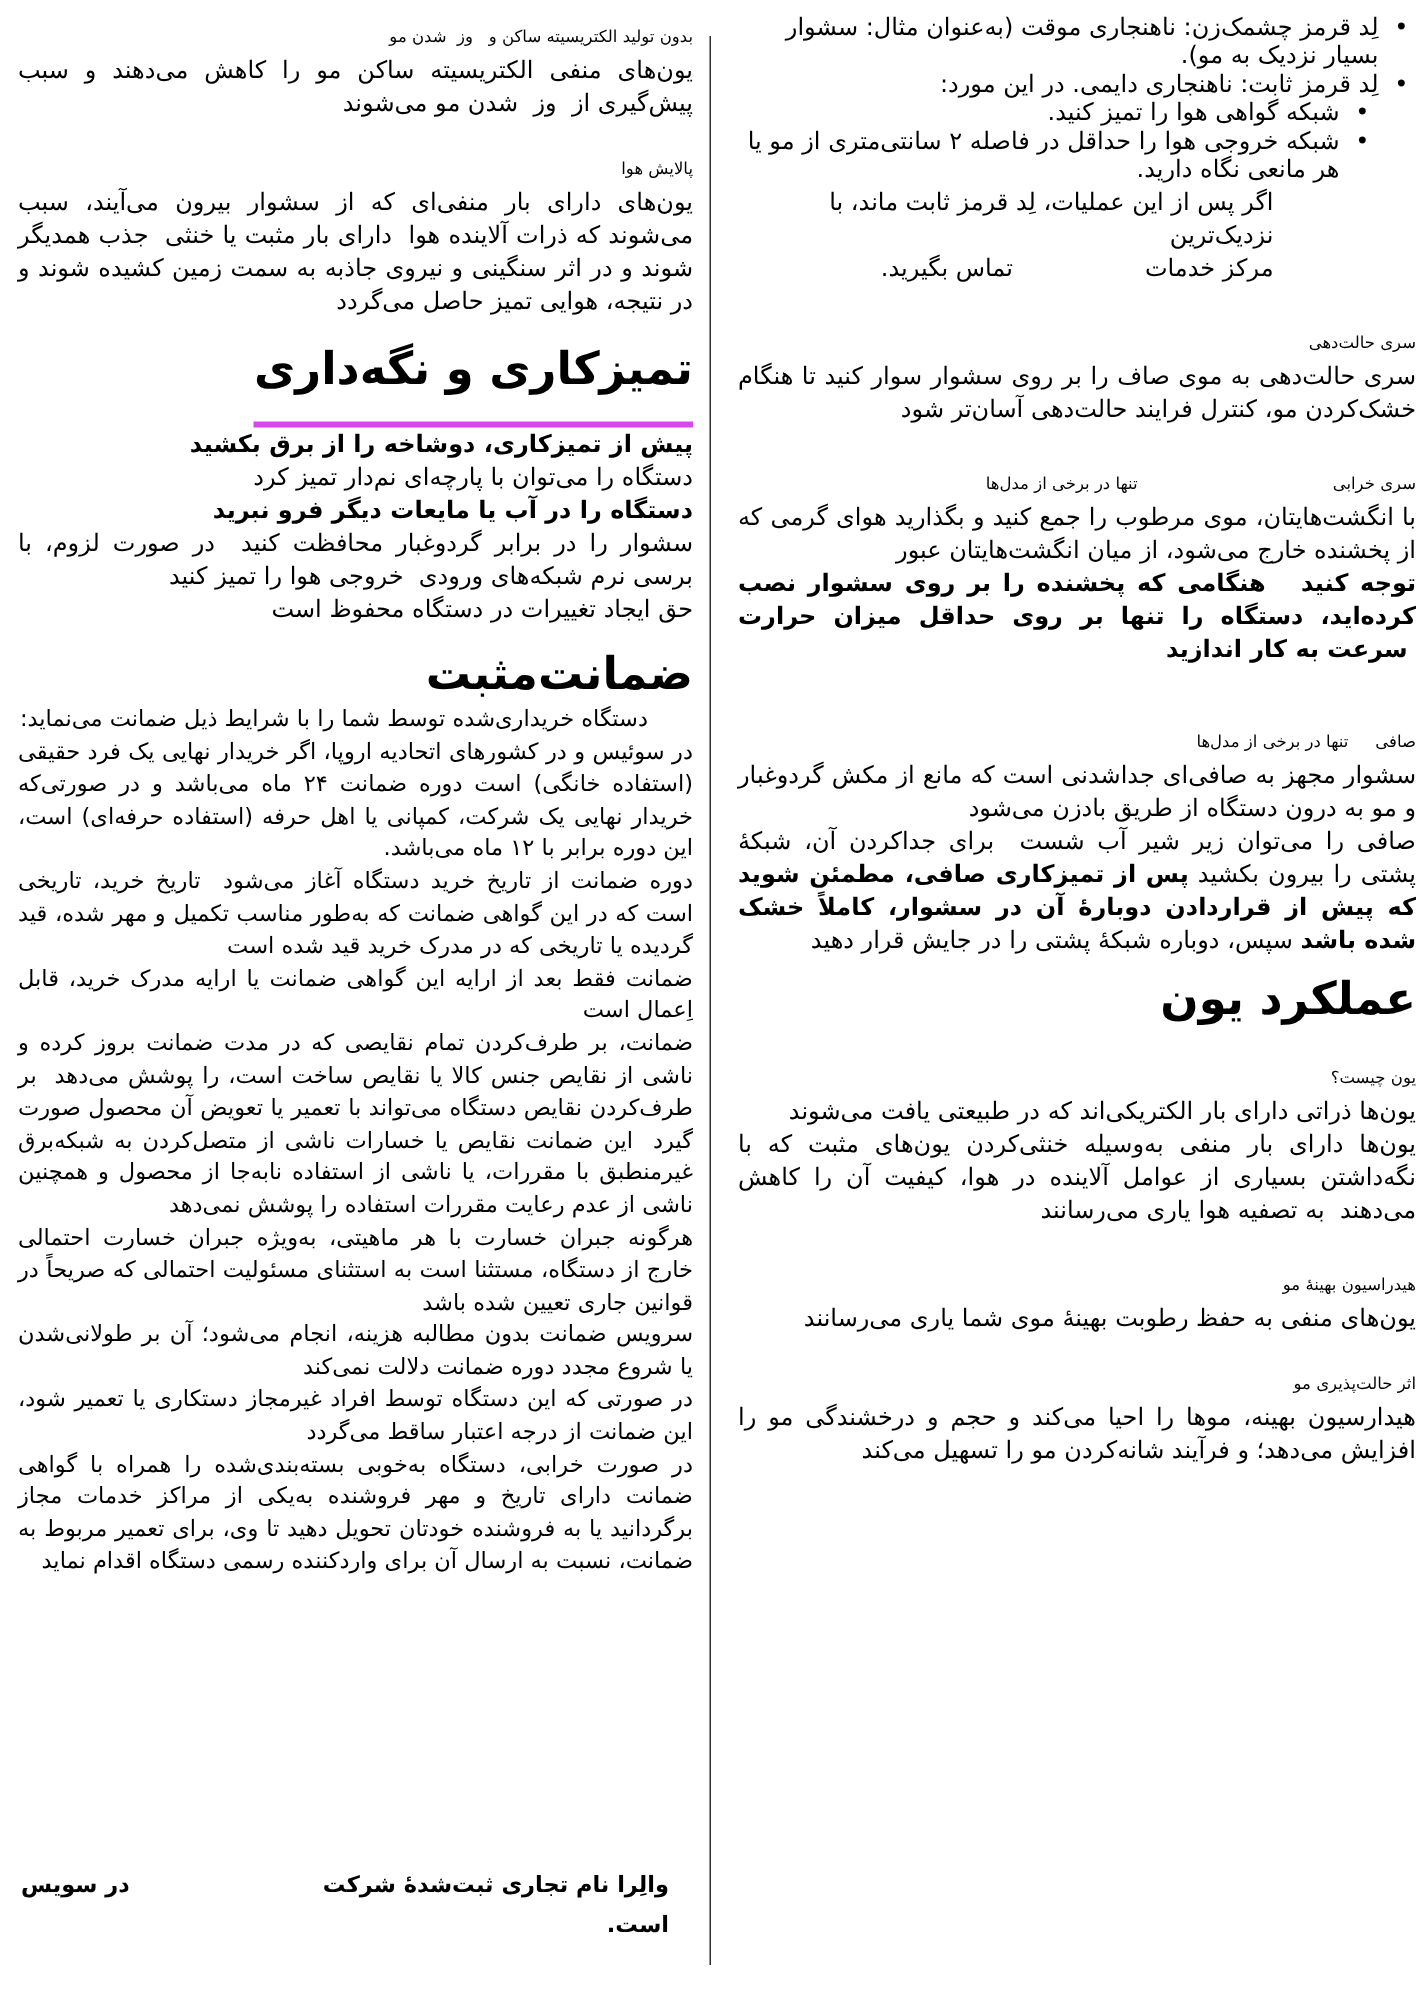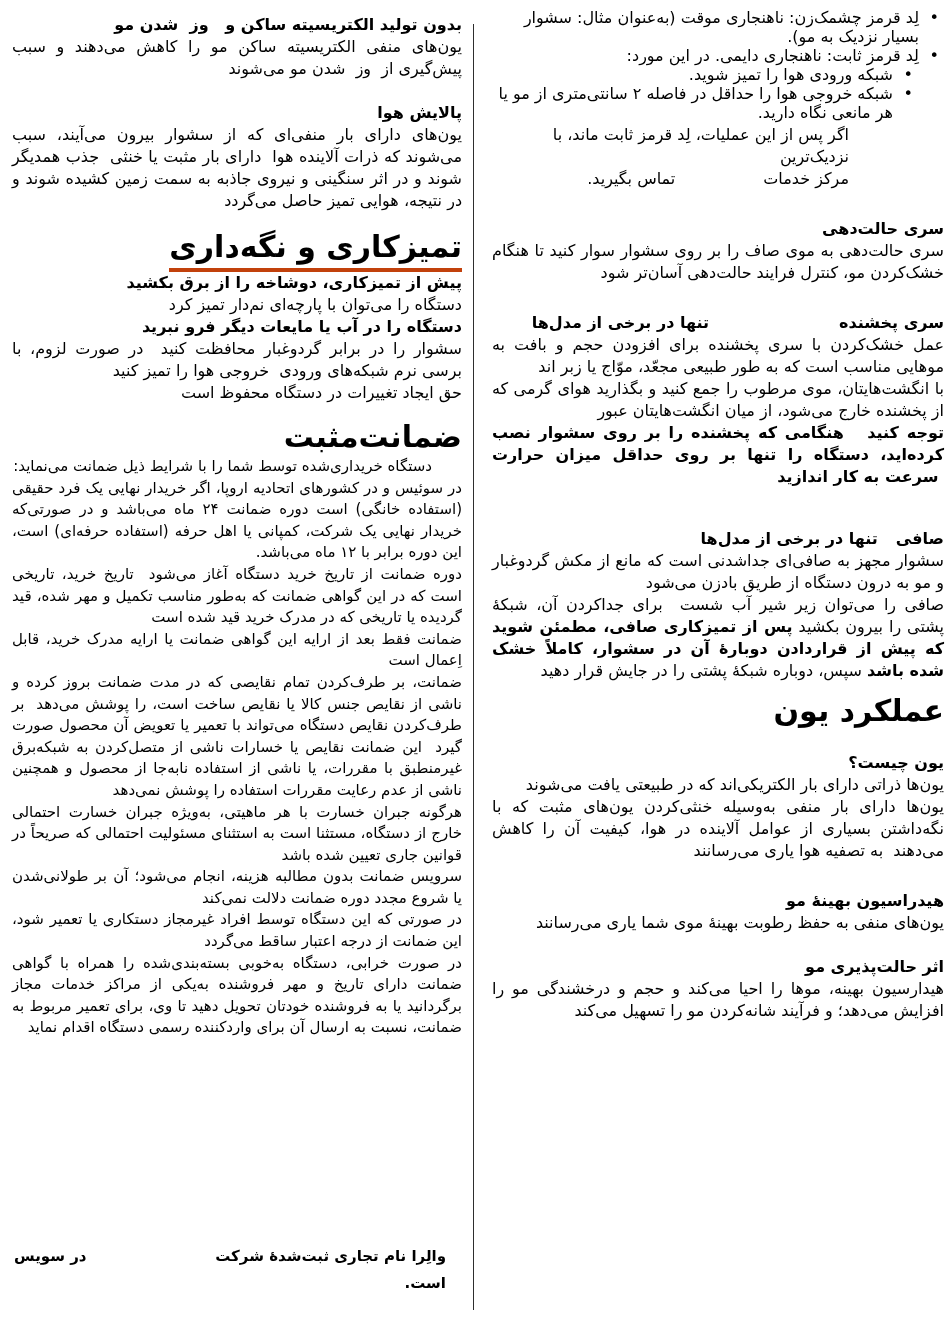--- a/index.html
+++ b/index.html
@@ -13,23 +13,23 @@
   }
   .divider { position:absolute; left:473px; top:24px; width:1px; height:1286px; background:#2e2e2e; }
   .col { position:absolute; }
   .col-first  { right:6px;  top:8px; width:452px; }
   .col-second { left:12px;  top:14px; width:450px; }
 
   p, .line { font-size:16px; line-height:22px; text-align:justify; }
   .noj { text-align:right; }
   .b { font-weight:bold; }
 
-  .sub { font-size:16px; font-weight:bold; line-height:22px; }
+  .sub { font-size:11px; font-weight:normal; line-height:22px; }
   .h1 { font-size:30px; font-weight:bold; line-height:38px; letter-spacing:0; }
-  .underline { display:inline-block; border-bottom:4px solid #c2410c; padding-bottom:2px; } .mt10{margin-top:10px} .mt14{margin-top:14px} .mt16{margin-top:16px}
+  .underline { display:inline-block; border-bottom:4px solid #d946ef; padding-bottom:15px; } .mt10{margin-top:10px} .mt14{margin-top:14px} .mt16{margin-top:16px}
   .mt20{margin-top:28px} .mt22{margin-top:22px} .mt24{margin-top:40px} .mt28{margin-top:28px}
 
   .bullet { position:relative; padding-right:25px; }
   .bullet::before { content:"\2022"; position:absolute; right:5px; top:0; }
   .bullet.nested { margin-right:26px; }
 
   .note { margin-right:95px; margin-top:2px; }
 
   .gap-130 { display:inline-block; width:130px; }
   .gap-90  { display:inline-block; width:88px; }
@@ -51,40 +51,39 @@
 
   <div class="col col-first">
 
     <div class="bullet">
       <span>لِد قرمز چشمک‌زن: ناهنجاری موقت (به‌عنوان مثال: سشوار بسیار نزدیک به مو).</span>
     </div>
     <div class="bullet">
       <span>لِد قرمز ثابت: ناهنجاری دایمی. در این مورد:</span>
     </div>
     <div class="bullet nested">
-      <span>شبکه ورودی هوا را تمیز شوید.</span>
+      <span>شبکه گواهی هوا را تمیز کنید.</span>
     </div>
     <div class="bullet nested">
       <span>شبکه خروجی هوا را حداقل در فاصله ۲ سانتی‌متری از مو یا هر مانعی نگاه دارید.</span>
     </div>
 
     <div class="note">
       <div class="line noj">اگر پس از این عملیات، لِد قرمز ثابت ماند، با نزدیک‌ترین</div>
       <div class="line noj">
         <span>مرکز خدمات</span><span class="gap-90"></span><span>تماس بگیرید.</span>
       </div>
     </div>
 
     <h3 class="sub mt20">سری حالت‌دهی</h3>
     <p>سری حالت‌دهی به موی صاف را بر روی سشوار سوار کنید تا هنگام خشک‌کردن مو، کنترل فرایند حالت‌دهی آسان‌تر شود</p>
 
     <h3 class="sub mt28">
-      <span>سری پخشنده</span><span class="gap-130"></span><span>تنها در برخی از مدل‌ها</span>
+      <span>سری خرابی</span><span class="gap-130"></span><span>تنها در برخی از مدل‌ها</span>
     </h3>
-    <p>عمل خشک‌کردن با سری پخشنده برای افزودن حجم و بافت به موهایی مناسب است که به طور طبیعی مجعّد، موّاج یا زبر اند</p>
     <p>با انگشت‌هایتان، موی مرطوب را جمع کنید و بگذارید هوای گرمی که از پخشنده خارج می‌شود، از میان انگشت‌هایتان عبور</p>
     <p class="b">توجه کنید &nbsp; هنگامی که پخشنده را بر روی سشوار نصب کرده‌اید، دستگاه را تنها بر روی حداقل میزان حرارت &nbsp;سرعت به کار اندازید</p>
 
     <h3 class="sub mt24">
       <span>صافی</span><span class="gap-18"></span><span>تنها در برخی از مدل‌ها</span>
     </h3>
     <p>سشوار مجهز به صافی‌ای جداشدنی است که مانع از مکش گردوغبار و مو به درون دستگاه از طریق بادزن می‌شود</p>
     <p>
       <span>صافی را می‌توان زیر شیر آب شست &nbsp;برای جداکردن آن، شبکۀ پشتی را بیرون بکشید</span>
       <span class="b">پس از تمیزکاری صافی، مطمئن شوید که پیش از قراردادن دوبارۀ آن در سشوار، کاملاً خشک شده باشد</span>

